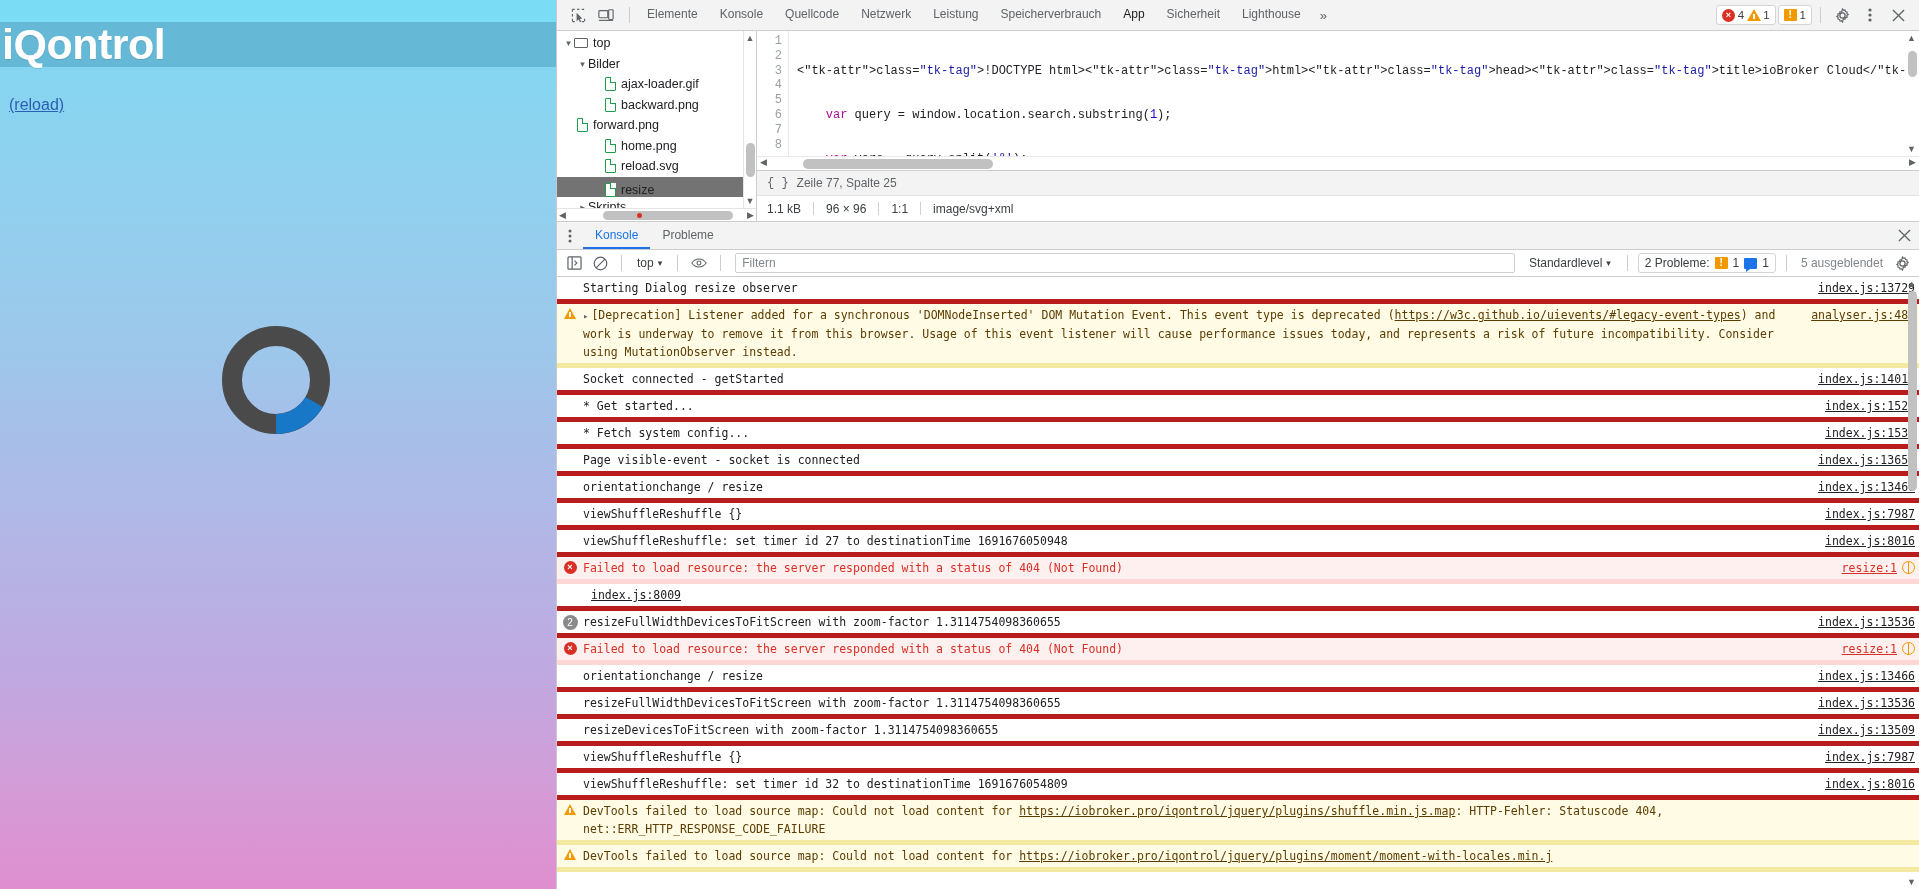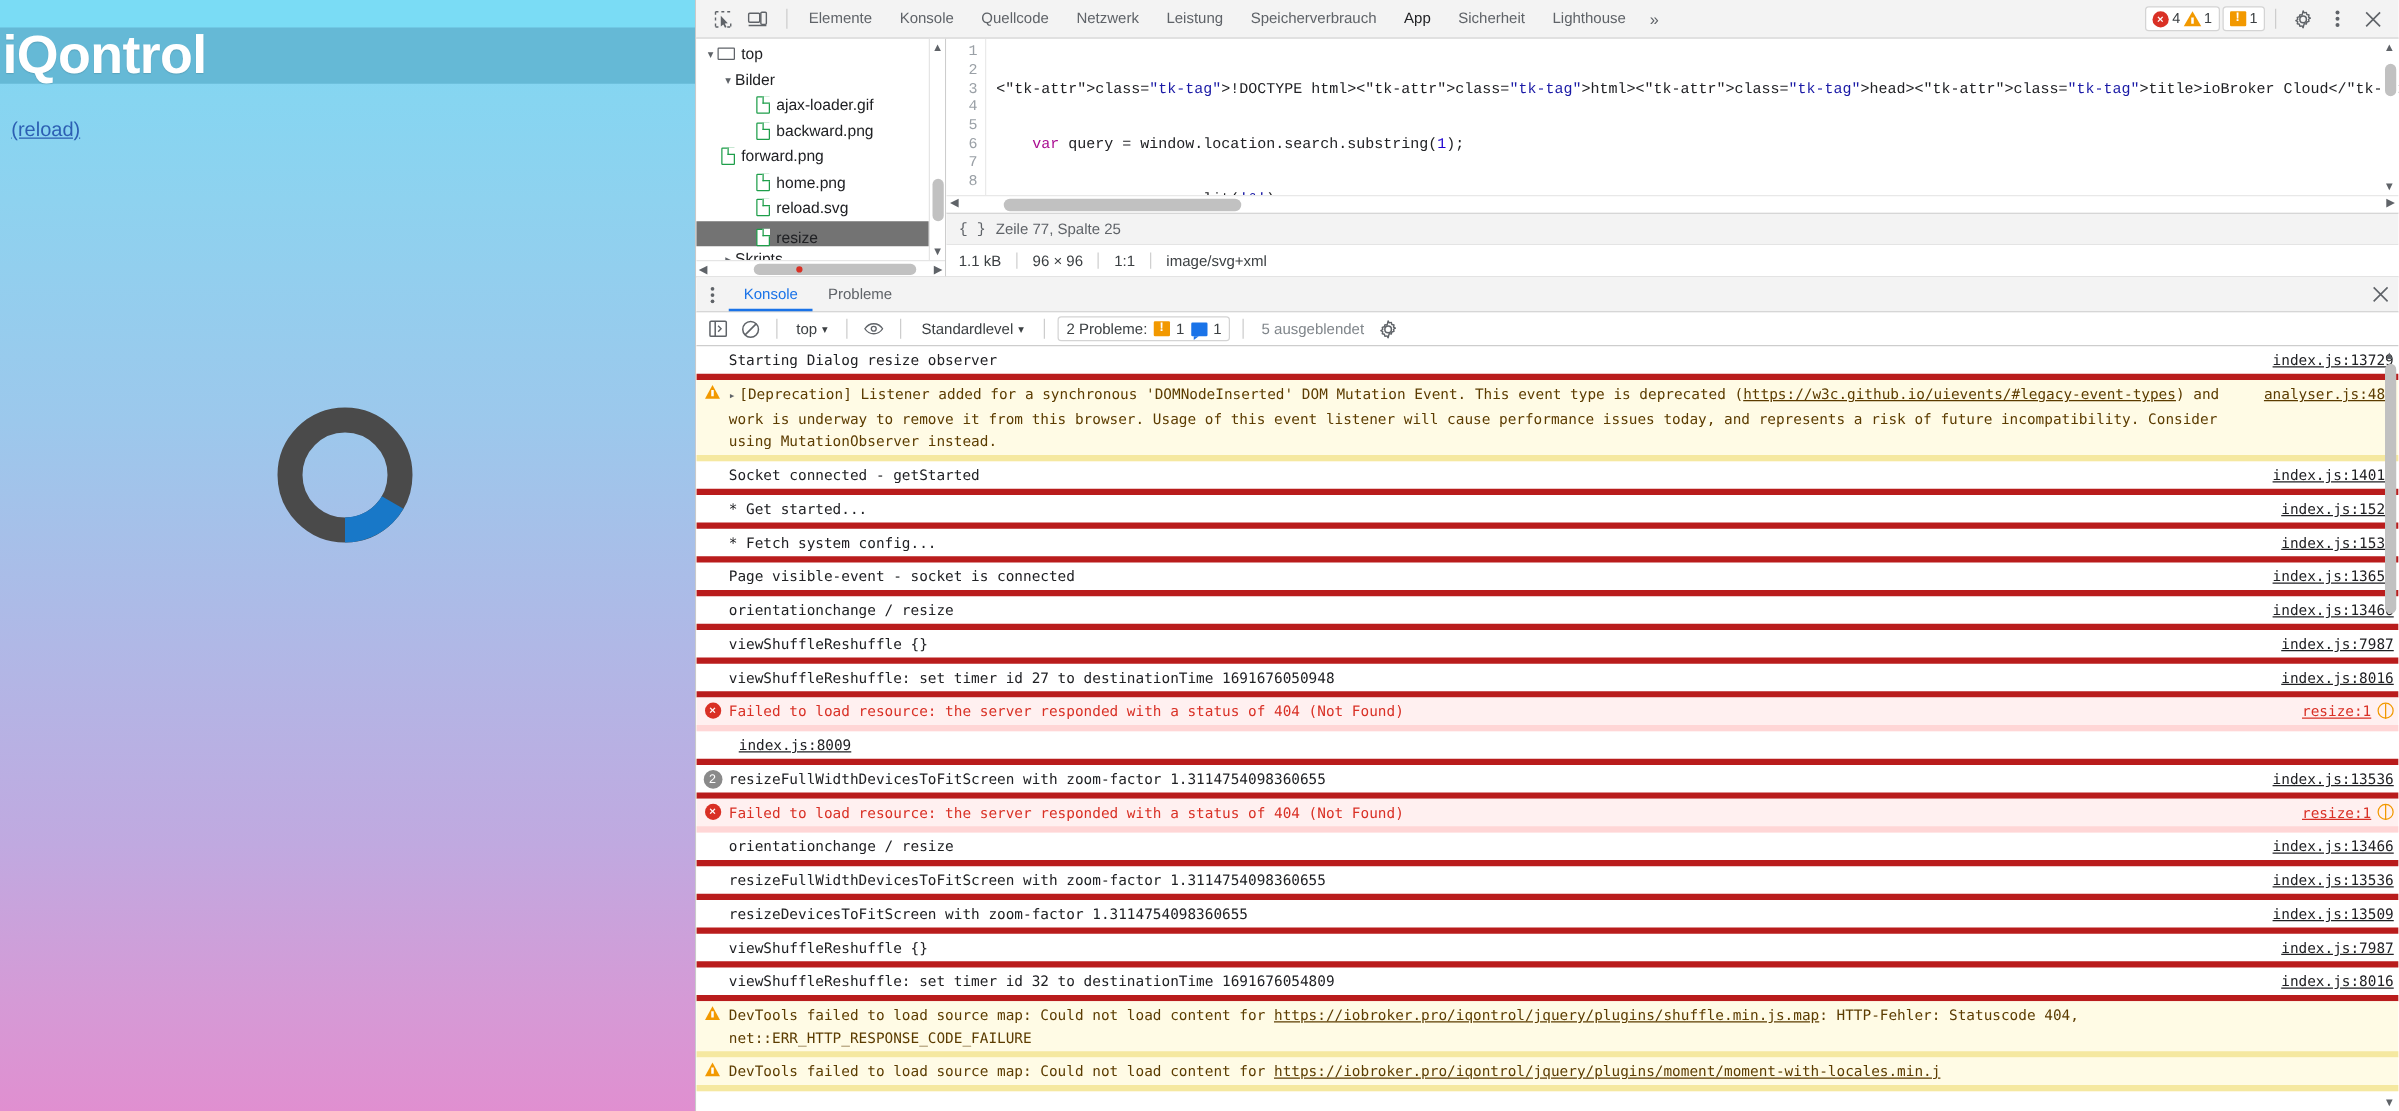--- a/index.html
+++ b/index.html
@@ -483,20 +483,21 @@
           <span style="font-size:9px">▾</span>
         </div>
         <div class="dt-sep"></div>
         <div class="ctb-ico">
           <svg width="16" height="12" viewBox="0 0 18 12">
             <path d="M1 6s3-4.5 8-4.5S17 6 17 6s-3 4.5-8 4.5S1 6 1 6z" fill="none" stroke="#5f6368" stroke-width="1.2"></path>
             <circle cx="9" cy="6" r="2.2" fill="none" stroke="#5f6368" stroke-width="1.2"></circle>
           </svg>
         </div>
         <div class="dt-sep"></div>
+        <input class="filter-input" type="text" placeholder="Filtern" style="">
         <div class="level-select">
           <span>Standardlevel</span>
           <span style="font-size:9px">▾</span>
         </div>
         <div class="dt-sep"></div>
         <div class="problems-pill">
           <span>2 Probleme:</span>
           <span class="badge-ico">
               <span class="ico-info">!</span>
             </span>

